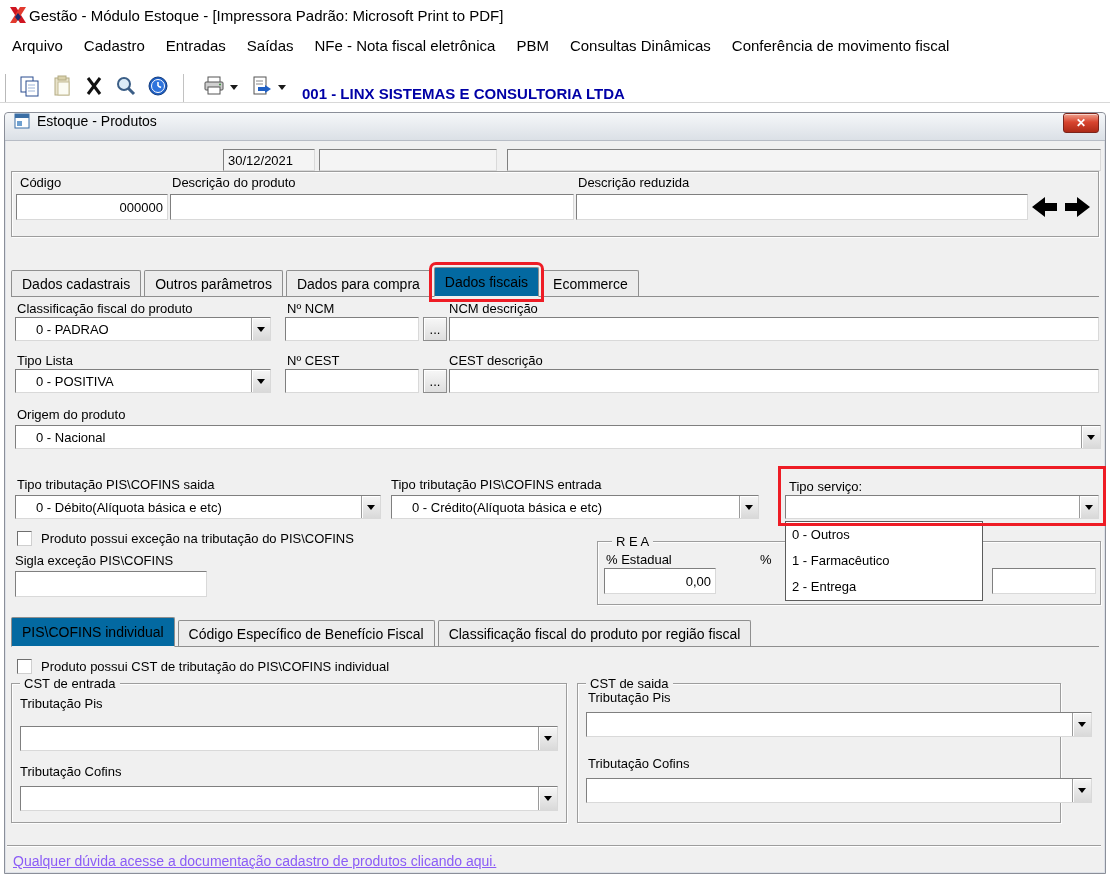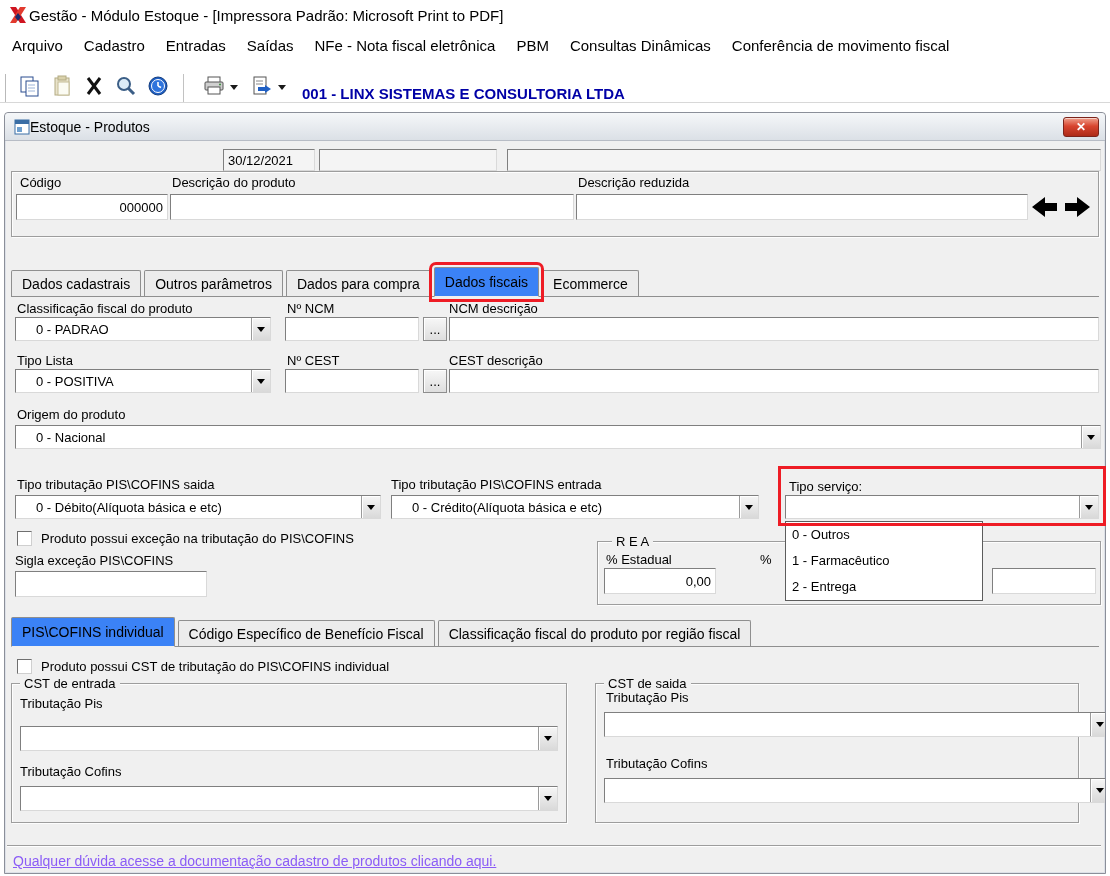--- a/index.html
+++ b/index.html
@@ -21,21 +21,21 @@
         border:1px solid transparent;cursor:pointer}
   .tbtn.wide{width:auto;padding:0 5px;gap:4px}
   .tsep{width:4px;height:28px;border-left:1px solid #c2c2c2;border-right:1px solid #fff;margin:0 9px}
   .caret{width:0;height:0;border:4px solid transparent;border-top:5px solid #1a1a1a;margin-top:6px}
   .company{font-size:15px;font-weight:bold;color:#0000a6;margin-left:10px;white-space:nowrap;cursor:pointer}
 
   
   .window{position:absolute;left:4px;top:112px;width:1102px;height:762px;background:#f0f0f0;
           border:1px solid #8b8f99;border-radius:4px 4px 0 0;box-shadow:inset 0 0 0 1px #dde1e8}
   .win-titlebar{position:relative;height:28px;background:linear-gradient(#f5f7f9,#dbe0e6);
-                border-bottom:1px solid #b7bcc5;display:flex;align-items:center;padding:0 6px 0 9px;
+                border-bottom:1px solid #b7bcc5;display:flex;padding:0 6px 0 9px;gap:7px;
                 border-radius:4px 4px 0 0}
   .win-title{font-size:14px;white-space:nowrap}
   .win-close{margin-left:auto;width:36px;height:20px;border:1px solid #7c241b;border-radius:3px;
              background:linear-gradient(#f0a18d,#d8452f 45%,#ad2a17);color:#fff;font-weight:bold;font-size:12px;
              display:flex;align-items:center;justify-content:center;cursor:pointer;
              box-shadow:inset 0 1px 0 rgba(255,255,255,.55)}
   .win-body{position:relative;height:733px;overflow:hidden}
 
   
   .label{position:absolute;white-space:nowrap;font-size:13px}
@@ -55,21 +55,21 @@
   .btn3d{position:absolute;background:linear-gradient(#f7f7f7,#dedede);border:1px solid #8e8e8e;
          box-shadow:inset 1px 1px 0 #fff;display:flex;align-items:center;justify-content:center;
          font-size:13px;cursor:pointer;font-family:inherit}
   .navbtn{position:absolute;width:32px;height:30px;display:flex;align-items:center;justify-content:center;
           background:transparent;border:none;cursor:pointer}
   .cb{position:absolute;width:15px;height:15px;background:#fff;border:1px solid;
       border-color:#6f6f6f #cfcfcf #cfcfcf #6f6f6f;cursor:pointer}
   .tabrow{position:absolute;height:30px;display:flex;align-items:flex-end;border-bottom:1px solid #8f8f8f}
   .tab{height:26px;display:flex;align-items:center;padding:0 10px;border:1px solid #8f8f8f;border-bottom:none;
        background:#ececec;margin-right:3px;font-size:14px;white-space:nowrap;border-radius:2px 2px 0 0;cursor:pointer}
-  .tab.active{height:30px;margin-bottom:-1px;border-bottom:1px solid #f0f0f0;background:#3b82f6;z-index:2}
+  .tab.active{height:30px;margin-bottom:-1px;border-bottom:1px solid #f0f0f0;background:#0369a1;z-index:2}
   .tab.ann{outline:3px solid #ee1c25;outline-offset:2px}
   .dropdown-list{position:absolute;background:#fff;border:1px solid #5c5c5c;z-index:40}
   .dd-item{height:26px;line-height:26px;padding:0 6px;font-size:13px;white-space:nowrap;cursor:pointer}
   .divider{position:absolute;height:2px;border-top:1px solid #9d9d9d;border-bottom:1px solid #fff}
   .doclink{position:absolute;color:#8b5cf6;text-decoration:underline;font-size:14px;white-space:nowrap;cursor:pointer}
   .redbox{position:absolute;border:3px solid #ee1c25;z-index:99;pointer-events:none}
   svg{display:block}
 </style>
 </head>
 <body>
@@ -298,21 +298,21 @@
         </div>
         <span class="label" style="left:8px;top:80px">Tributação Cofins</span>
         <div class="combo" style="left:8px;top:102px;width:538px;height:25px">
           <span class="combo-text"></span>
           <span class="combo-btn">
               <i class="dn"></i>
             </span>
         </div>
       </div>
 
-      <div class="group" style="left:590px;top:542px;width:484px;height:140px">
+      <div class="group" style="left:572px;top:542px;width:484px;height:140px">
         <span class="legend" style="left:8px">CST de saida</span>
         <span class="label" style="left:10px;top:6px">Tributação Pis</span>
         <div class="combo" style="left:8px;top:28px;width:506px;height:25px">
           <span class="combo-text"></span>
           <span class="combo-btn">
               <i class="dn"></i>
             </span>
         </div>
         <span class="label" style="left:10px;top:72px">Tributação Cofins</span>
         <div class="combo" style="left:8px;top:94px;width:506px;height:25px">

